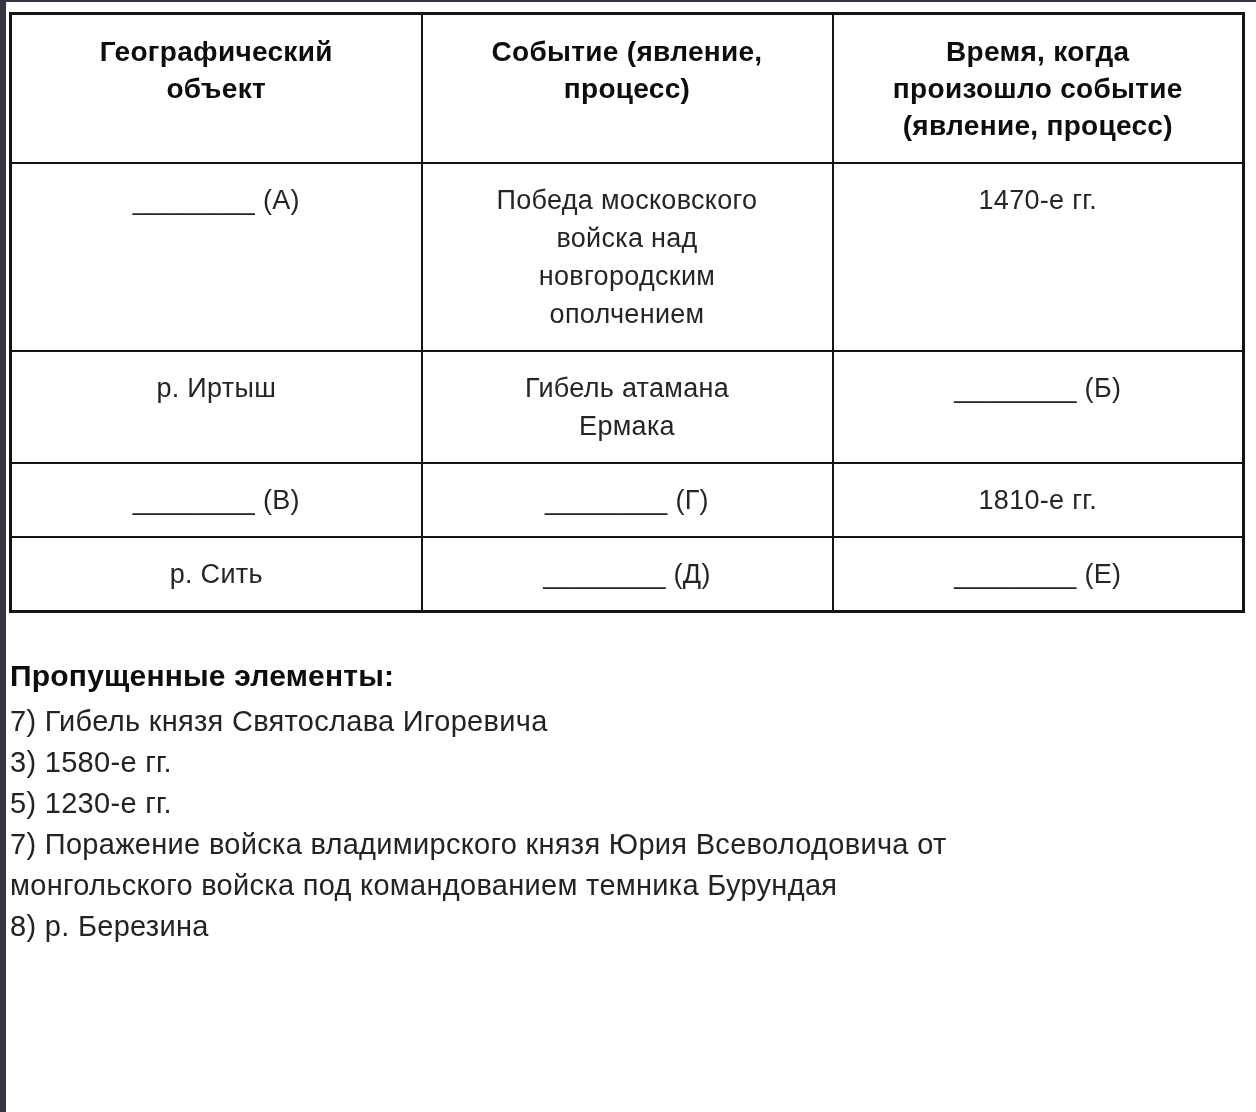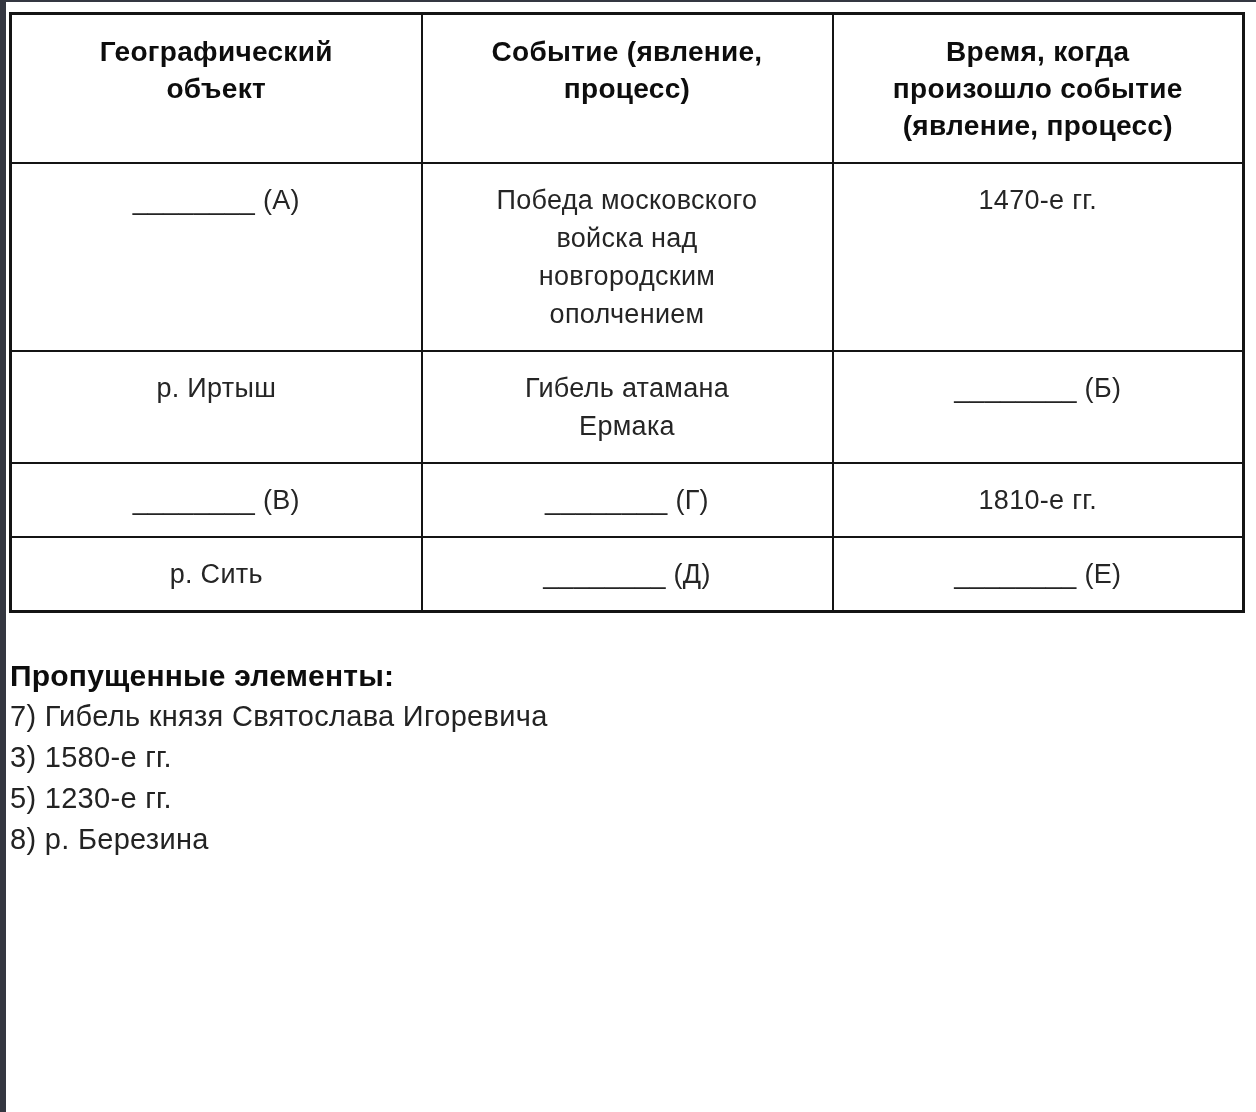--- a/index.html
+++ b/index.html
@@ -68,20 +68,21 @@
     font-size: 29px;
     line-height: 41px;
     letter-spacing: 0.3px;
     color: #232323;
   }
   .missing-title {
     font-weight: 700;
     font-size: 30px;
     line-height: 41px;
     color: #0d0d0d;
+    margin-bottom: 5px;
     letter-spacing: 0.2px;
   }
   .missing-item {
     white-space: pre-line;
   }
 </style>
 </head>
 <body>
 
 <div class="edge-left"></div>
@@ -132,14 +133,16 @@
       </tr>
     </tbody>
   </table>
 </div>
 
 <div class="missing">
   <div class="missing-title">Пропущенные элементы:</div>
   <div class="missing-item">7) Гибель князя Святослава Игоревича</div>
   <div class="missing-item">3) 1580-е гг.</div>
   <div class="missing-item">5) 1230-е гг.</div>
+  <div class="missing-item">7) Поражение войска владимирского князя Юрия Всеволодовича от
+монгольского войска под командованием темника Бурундая</div>
   <div class="missing-item">8) р. Березина</div>
 </div>
 
 </body></html>

